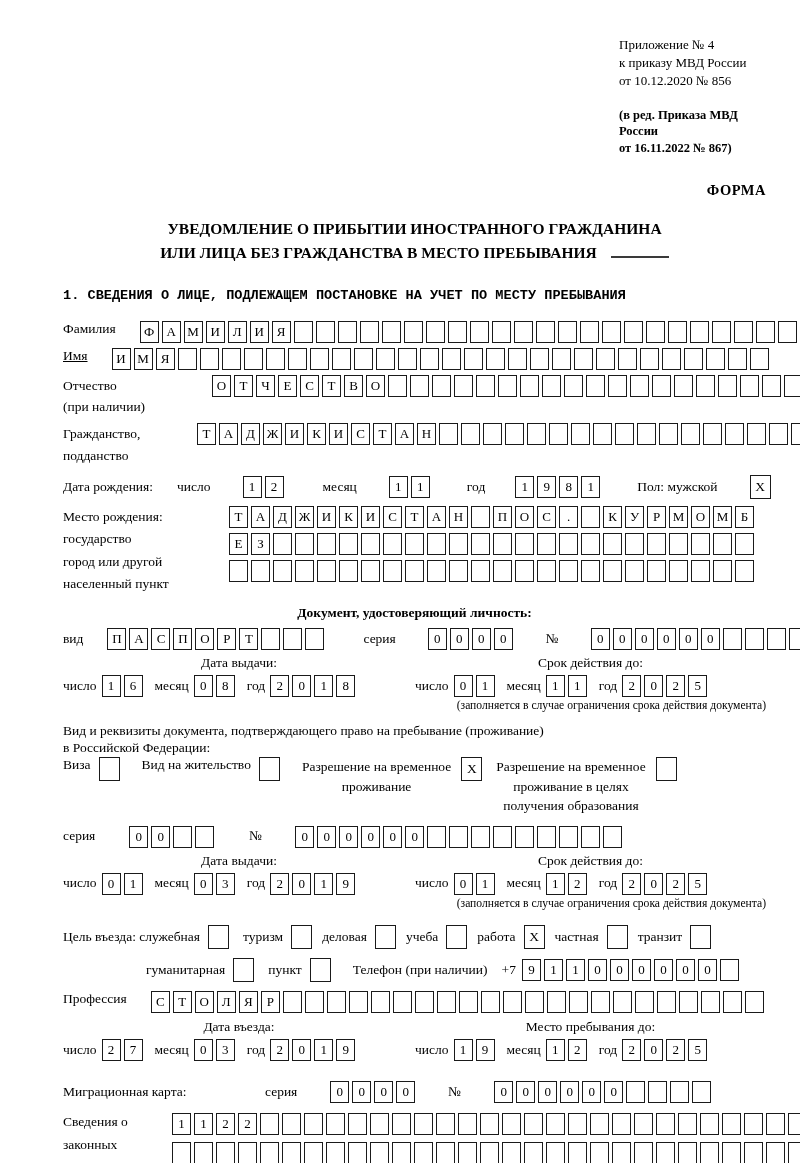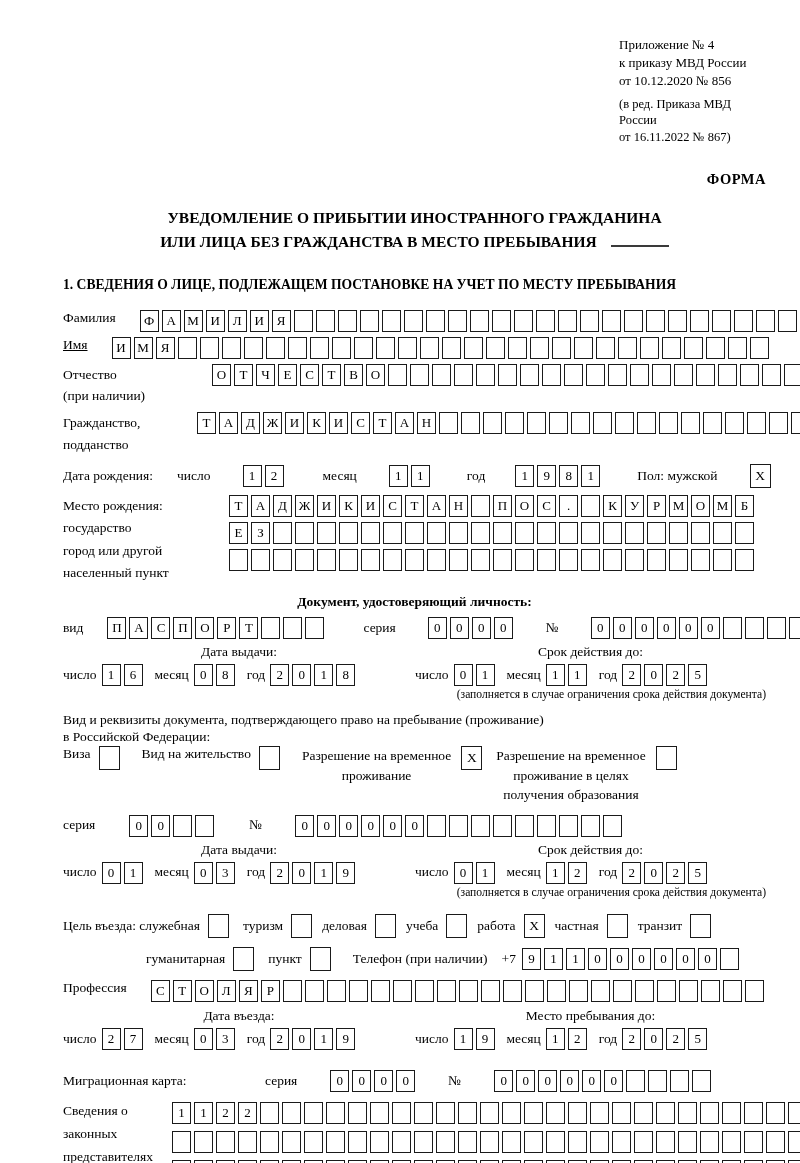--- a/index.html
+++ b/index.html
@@ -5,25 +5,25 @@
   html,body{margin:0;padding:0;background:#fff;}
   .page{
     width:800px;height:1163px;box-sizing:border-box;
     padding:36px 34px 16px 63px;
     background:#fff;color:#000;
     font-family:"Liberation Serif","DejaVu Serif",serif;
     font-size:13.5px;line-height:1.25;
     position:relative;overflow:hidden;
   }
   .hdr{margin-left:556px;font-size:13px;line-height:1.4;}
-  .hdr-ed{margin-left:556px;font-size:12.5px;line-height:1.35;margin-top:5px;}
+  .hdr-ed{margin-left:556px;font-size:12.5px;line-height:1.35;margin-top:16px;font-weight:bold;}
   .forma{text-align:right;font-weight:bold;font-size:14.5px;letter-spacing:.5px;margin-top:24px;}
   .title{text-align:center;font-weight:bold;font-size:15.5px;line-height:1.5;margin-top:18px;}
   .t-underline{display:inline-block;width:58px;border-bottom:2.5px solid #3a3a3a;height:12px;margin-left:14px;}
-  .sec{font-weight:bold;font-size:13.6px;margin-top:24px;margin-bottom:16px;}
+  .sec{font-weight:bold;font-size:13.6px;margin-top:24px;margin-bottom:16px;font-family:Liberation Mono, monospace;}
   .row{display:flex;align-items:flex-start;margin:5px 0;gap:24px;}
   .lbl{white-space:nowrap;}
   .lblcol{flex:none;line-height:1.6;}
   .cells{display:flex;flex-wrap:nowrap;}
   .cell{
     flex:none;width:19px;height:22px;box-sizing:border-box;
     border:1.6px solid #1a1a1a;margin-right:3px;
     display:flex;align-items:center;justify-content:center;
     font-size:13px;background:#fff;
   }

